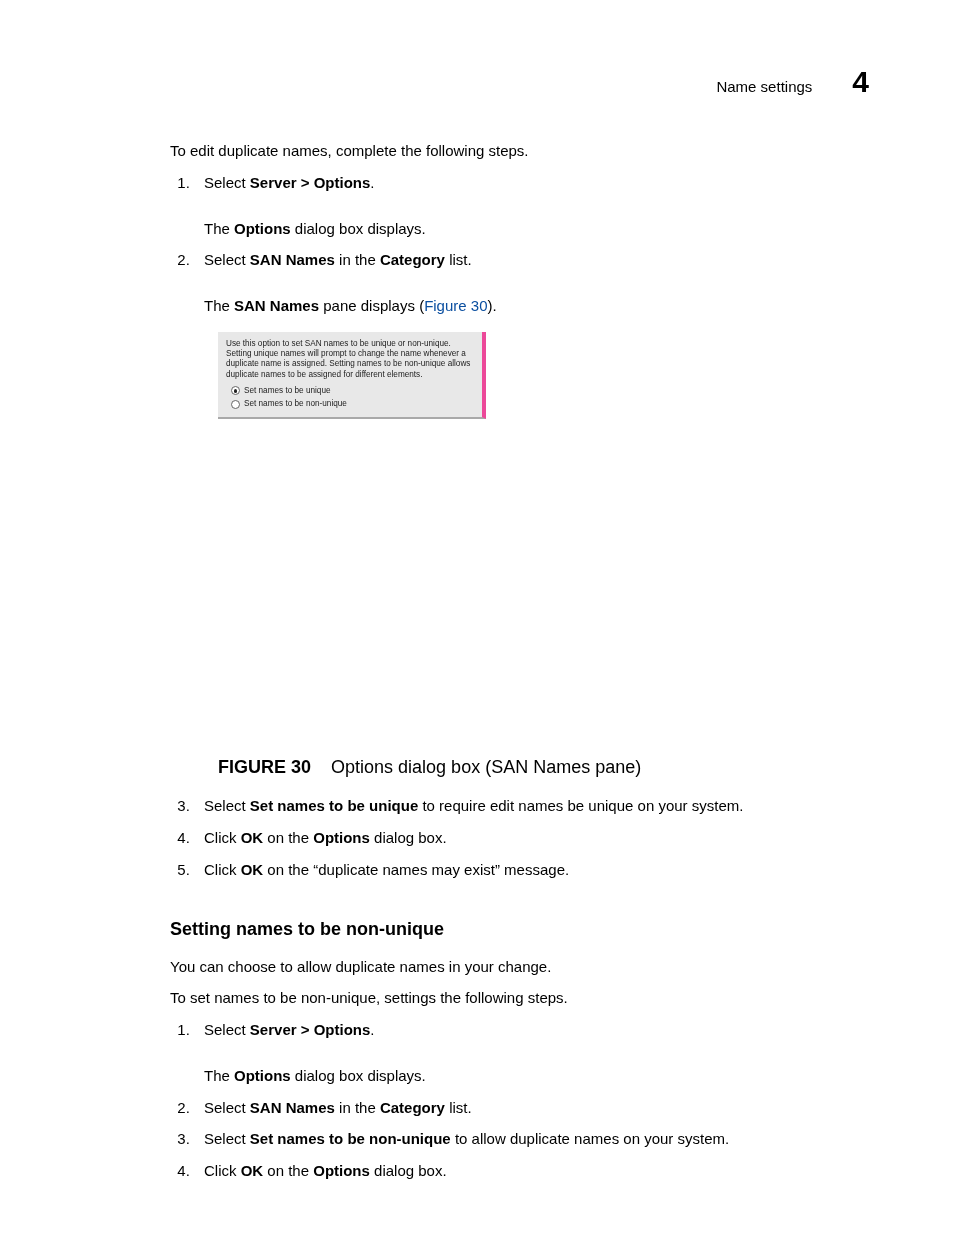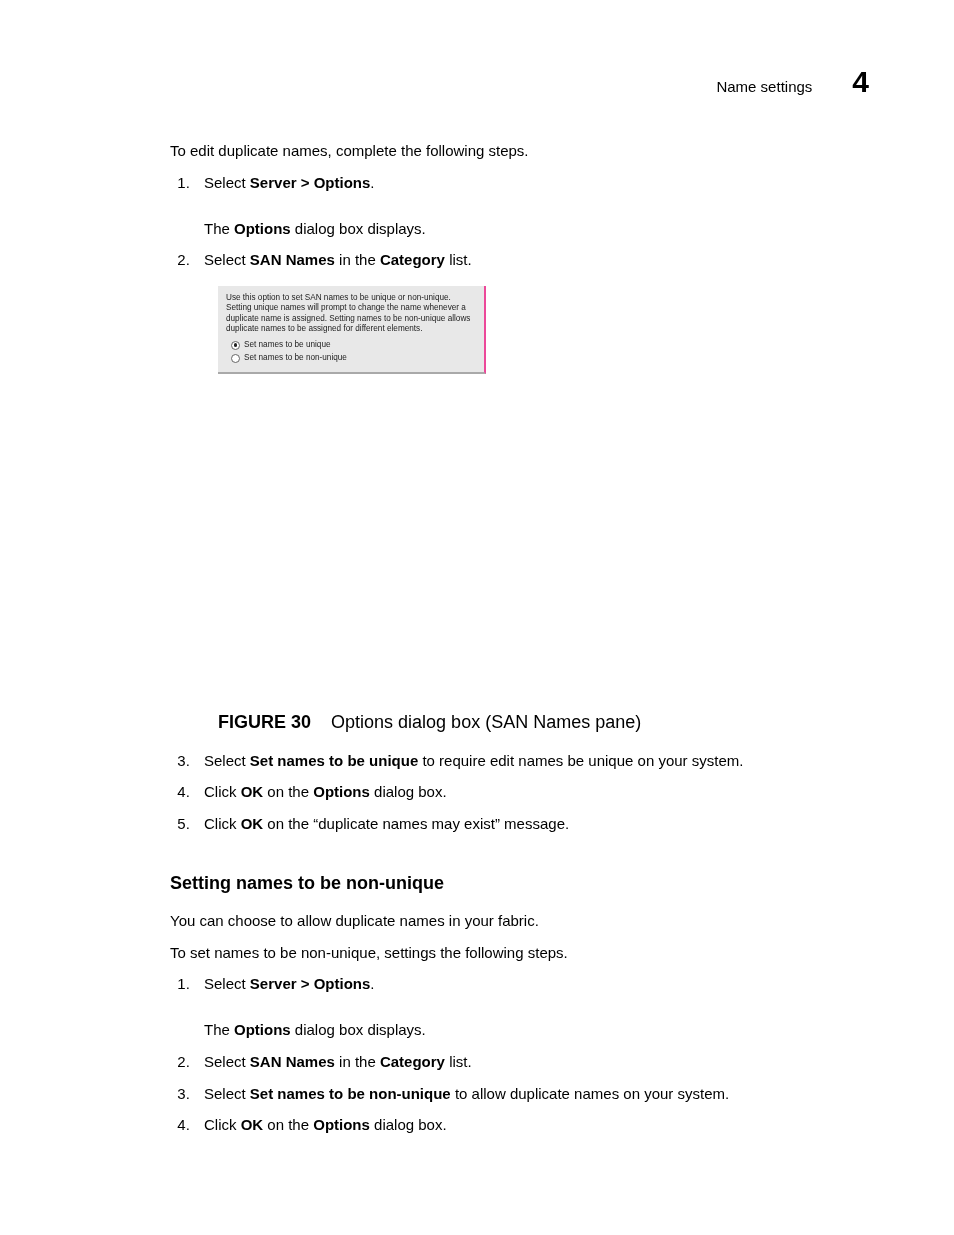--- a/index.html
+++ b/index.html
@@ -49,21 +49,21 @@
     margin-top: 24px;
   }
   .b { font-weight: bold; }
   .link { color: #0b4fa0; }
   .dialog-wrap {
     margin: 15px 0 15px 48px;
   }
   .dialog {
     width: 268px;
     background: #e8e8e8;
-    border-right: 2px solid #ec4899;
+    border-right: 4px solid #ec4899;
     border-bottom: 2px solid #a9a9a9;
     padding: 7px 8px 6px 8px;
     font-size: 8.2px;
     line-height: 1.25;
     color: #222;
     font-family: "Segoe UI", Tahoma, Arial, sans-serif;
     box-sizing: border-box;
   }
   .dialog .desc {
     margin-bottom: 6px;
@@ -121,20 +121,23 @@
 
     <ol>
       <li>
         <span>Select </span><span class="b">Server &gt; Options</span><span>.</span>
         <div class="sub">
           <span>The </span><span class="b">Options</span><span> dialog box displays.</span>
         </div>
       </li>
       <li>
         <span>Select </span><span class="b">SAN Names</span><span> in the </span><span class="b">Category</span><span> list.</span>
+        <div class="sub">
+          <span>The </span><span class="b">SAN Names</span><span> pane displays (</span><span class="link">Figure 30</span><span>).</span>
+        </div>
       </li>
     </ol>
 
     <div class="dialog-wrap">
       <div class="dialog">
         <div class="desc">Use this option to set SAN names to be unique or non-unique. Setting unique names will prompt to change the name whenever a duplicate name is assigned. Setting names to be non-unique allows duplicate names to be assigned for different elements.</div>
         <div class="radio-row">
           <span class="radio sel"></span>
           <span>Set names to be unique</span>
         </div>
@@ -158,21 +161,21 @@
       <li>
         <span>Click </span><span class="b">OK</span><span> on the </span><span class="b">Options</span><span> dialog box.</span>
       </li>
       <li>
         <span>Click </span><span class="b">OK</span><span> on the “duplicate names may exist” message.</span>
       </li>
     </ol>
 
     <div class="h2">Setting names to be non-unique</div>
 
-    <div class="intro">You can choose to allow duplicate names in your fabric.</div>
+    <div class="intro">You can choose to allow duplicate names in your change.</div>
     <div class="intro">To set names to be non-unique, settings the following steps.</div>
 
     <ol>
       <li>
         <span>Select </span><span class="b">Server &gt; Options</span><span>.</span>
         <div class="sub">
           <span>The </span><span class="b">Options</span><span> dialog box displays.</span>
         </div>
       </li>
       <li>

